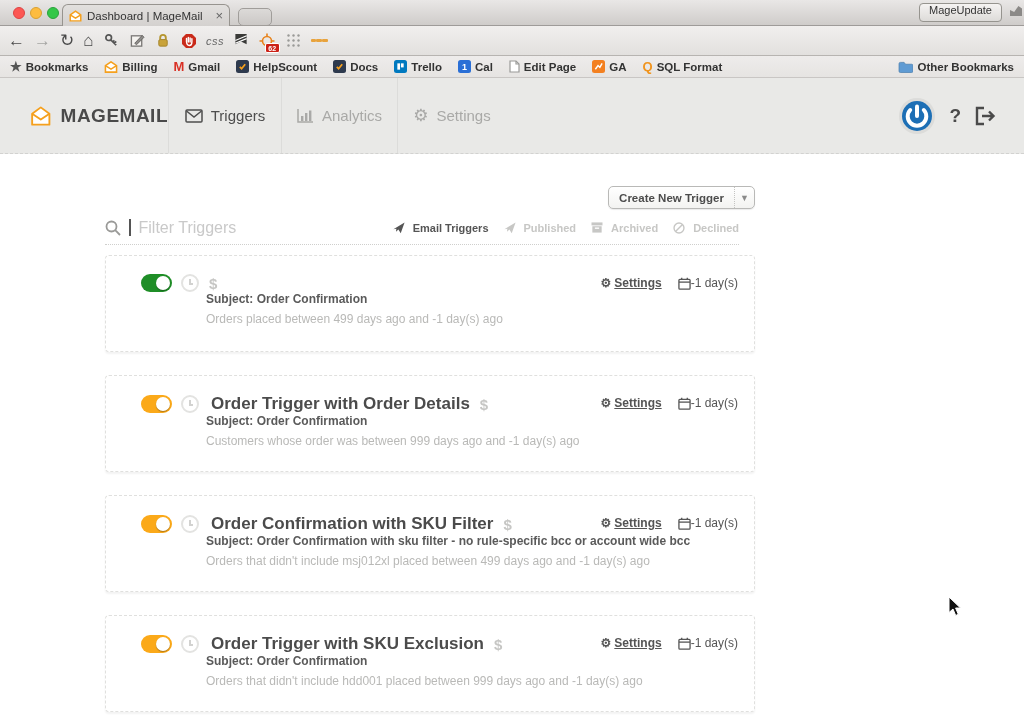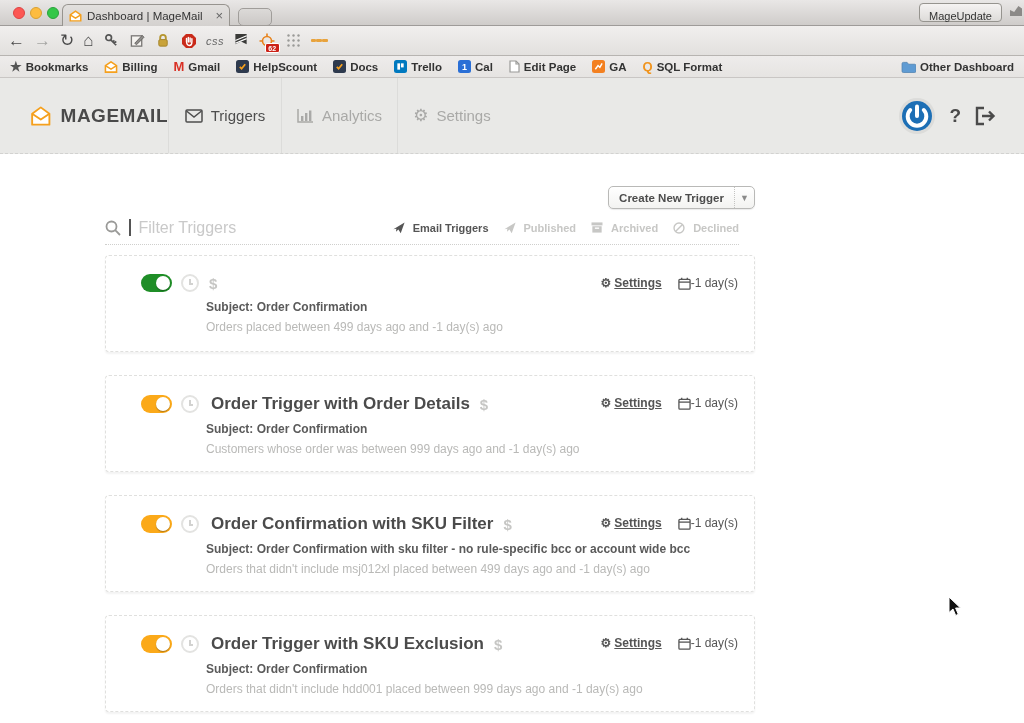--- a/index.html
+++ b/index.html
@@ -14,21 +14,21 @@
   .t-yel   { left:30px; background:#fdbc40; border:1px solid #d9a132; }
   .t-grn   { left:47px; background:#33c748; border:1px solid #2aa33c; }
   .tab { position:absolute; left:62px; top:4px; width:168px; height:22px;
     background:linear-gradient(#e2e0de,#d4d1cf); border:1px solid #97948f; border-bottom:none;
     border-radius:6px 6px 0 0; display:flex; align-items:center; padding:0 6px; gap:5px;
     font-size:11.5px; color:#333; }
   .tab-title { flex:1; white-space:nowrap; overflow:hidden; }
   .tab-close { color:#666; font-size:13px; line-height:1; }
   .tab-stub { position:absolute; left:238px; top:8px; width:34px; height:18px;
     background:linear-gradient(#dcdad8,#cbc8c6); border:1px solid #a09d9a; border-radius:5px; }
-  .bg-chip { position:absolute; right:22px; top:3px; height:19px; padding:6px 9px;
+  .bg-chip { position:absolute; right:22px; top:3px; height:19px; padding:0 9px;
     background:linear-gradient(#f5f3f2,#dddbd9); border:1px solid #96948f; border-radius:4px;
     font-size:11px; color:#333; }
   .bg-corner-icon { position:absolute; right:2px; top:6px; width:12px; height:10px;
     background:#8b8987; clip-path:polygon(0 100%,0 40%,35% 60%,70% 0,100% 25%,100% 100%); }
 
   .toolbar { position:absolute; left:0; top:26px; width:1024px; height:30px;
     background:linear-gradient(#f1efee,#e2e0de); border-bottom:1px solid #b7b4b1;
     display:flex; align-items:center; padding:0 8px; gap:9px; }
   .navbtn { font-size:17px; color:#4a4a4a; line-height:1; }
   .navbtn.disabled { color:#a5a5a3; }
@@ -96,21 +96,21 @@
   .toggle .knob { position:absolute; right:2px; top:2px; width:14px; height:14px;
     background:#fff; border-radius:50%; box-shadow:0 1px 1px rgba(0,0,0,0.3); }
   .toggle.green { background:#1f8e27; }
   .toggle.orange { background:#fba919; }
   .clock { width:18px; height:18px; border:2px solid #e3e3e1; border-radius:50%;
     margin-left:9px; position:relative; }
   .clock:before { content:""; position:absolute; left:6px; top:3px; width:1.5px; height:5px; background:#d2d2d0; }
   .clock:after  { content:""; position:absolute; left:6px; top:7px; width:4px; height:1.5px; background:#d2d2d0; }
   .card-title { margin-left:12px; font-size:17px; font-weight:bold; color:#4b4b4b; }
   .dollar { margin-left:10px; font-size:15px; font-weight:bold; color:#c6c6c4; }
-  .card-body { margin-left:65px; margin-top:8px; }
+  .card-body { margin-left:65px; margin-top:0; }
   .card-subject { font-size:12px; font-weight:bold; color:#5a5a5a; }
   .card-desc { font-size:12px; color:#b9b9b7; margin-top:6px; }
   .card-meta { position:absolute; right:16px; top:20px; display:flex; align-items:center; gap:16px;
     font-size:12px; color:#555; }
   .settings-link { display:flex; align-items:center; gap:3px; font-weight:bold; }
   .settings-link .txt { text-decoration:underline; }
   .days { display:flex; align-items:flex-end; gap:0; }
   .gear-glyph { font-size:12px; color:#555; line-height:1; }
 
   .cursor { position:absolute; left:948px; top:596px; }
@@ -266,21 +266,21 @@
     </span>
     <span class="bm">
       <span style="color:#f0941e; font-size:13px; font-weight:bold;">Q</span>
       <span>SQL Format</span>
     </span>
     <span class="bm-spacer"></span>
     <span class="bm">
       <svg width="15" height="12" viewBox="0 0 16 13">
           <path d="M1 3 a1.5 1.5 0 0 1 1.5 -1.5 h4 l1.5 2 h6.5 a1.5 1.5 0 0 1 1.5 1.5 v6 a1.5 1.5 0 0 1 -1.5 1.5 h-12 a1.5 1.5 0 0 1 -1.5 -1.5 z" fill="#5f9bd3" stroke="#4a7eae" stroke-width="0.8"></path>
         </svg>
-      <span>Other Dashboard</span>
+      <span>Other Bookmarks</span>
     </span>
   </div>
 
   <div class="appheader">
     <div class="brand">
       <svg width="36" height="34" viewBox="0 0 30 28">
         <path d="M3 11 L15 2 L27 11 L27 26 L3 26 Z" fill="#fff" stroke="#f5a01d" stroke-width="2.6" stroke-linejoin="round"></path>
         <path d="M3 11 L15 19 L27 11" fill="none" stroke="#f5a01d" stroke-width="2.6" stroke-linejoin="round"></path>
       </svg>
       <span class="brand-text">MAGEMAIL</span>

